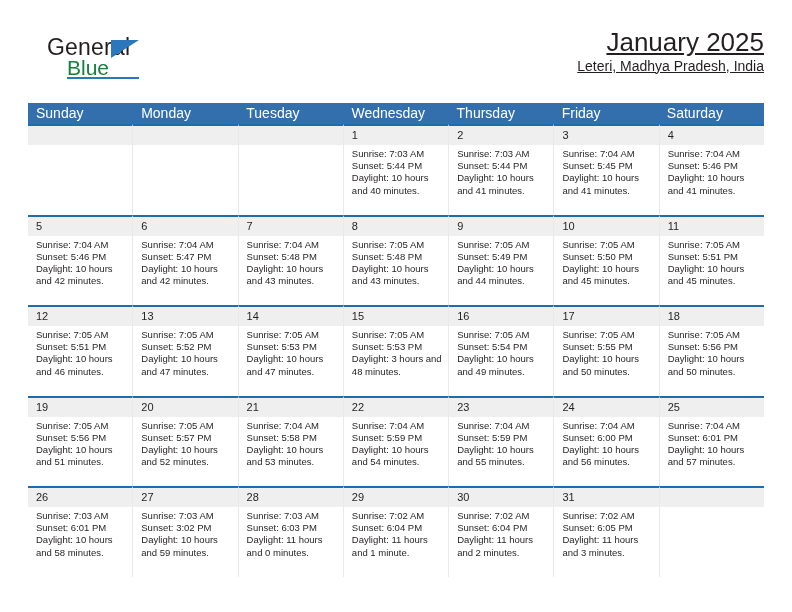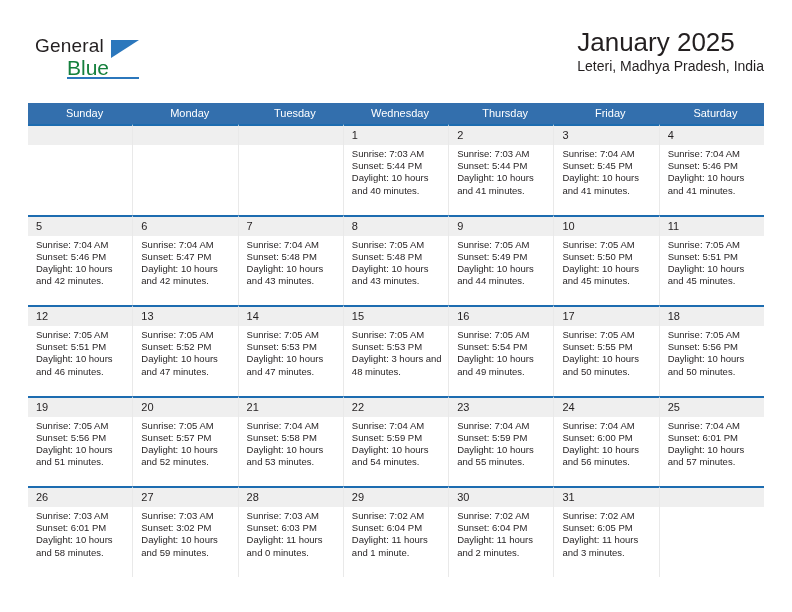--- a/index.html
+++ b/index.html
@@ -31,23 +31,23 @@
   }
   .brand {
     position: absolute;
     left: 7px;
     top: 8px;
     width: 200px;
     height: 56px;
   }
   .brand-general {
     position: absolute;
-    left: 0;
+    left: 12px;
     top: 0;
-    font-size: 19px;
+    font-size: 23px;
     letter-spacing: 0.2px;
     color: #231f20;
     line-height: 1;
   }
   .brand-blue {
     position: absolute;
     left: 32px;
     top: 21px;
     font-size: 21px;
     color: #15803d;
@@ -68,21 +68,22 @@
     top: 41px;
     width: 72px;
     height: 2px;
     background: #2b77bc;
   }
 
   .title-wrap {
     position: absolute;
     right: 0;
     top: 0;
-    text-align: left;
+    text-align: right;
+    text-decoration: underline;
   }
   .cal-title {
     font-size: 26px;
     color: #231f20;
     line-height: 1.1;
     white-space: nowrap;
   }
   .cal-subtitle {
     margin-top: 2px;
     font-size: 14px;
@@ -99,27 +100,26 @@
     width: 736px;
   }
   .weekday-row {
     display: flex;
     background: #336fad;
     height: 21px;
   }
   .weekday {
     flex: 1 1 0;
     color: #ffffff;
-    font-size: 11px;
+    font-size: 14px;
     line-height: 21px;
     padding-left: 8px;
     box-sizing: border-box;
     white-space: nowrap;
     overflow: hidden;
-    text-align: center;
   }
   .week-row {
     display: flex;
     height: 90.5px;
   }
   .day-cell {
     flex: 1 1 0;
     box-sizing: border-box;
     border-top: 2px solid #1d6cb0;
     border-right: 1px solid #e9e9e9;

